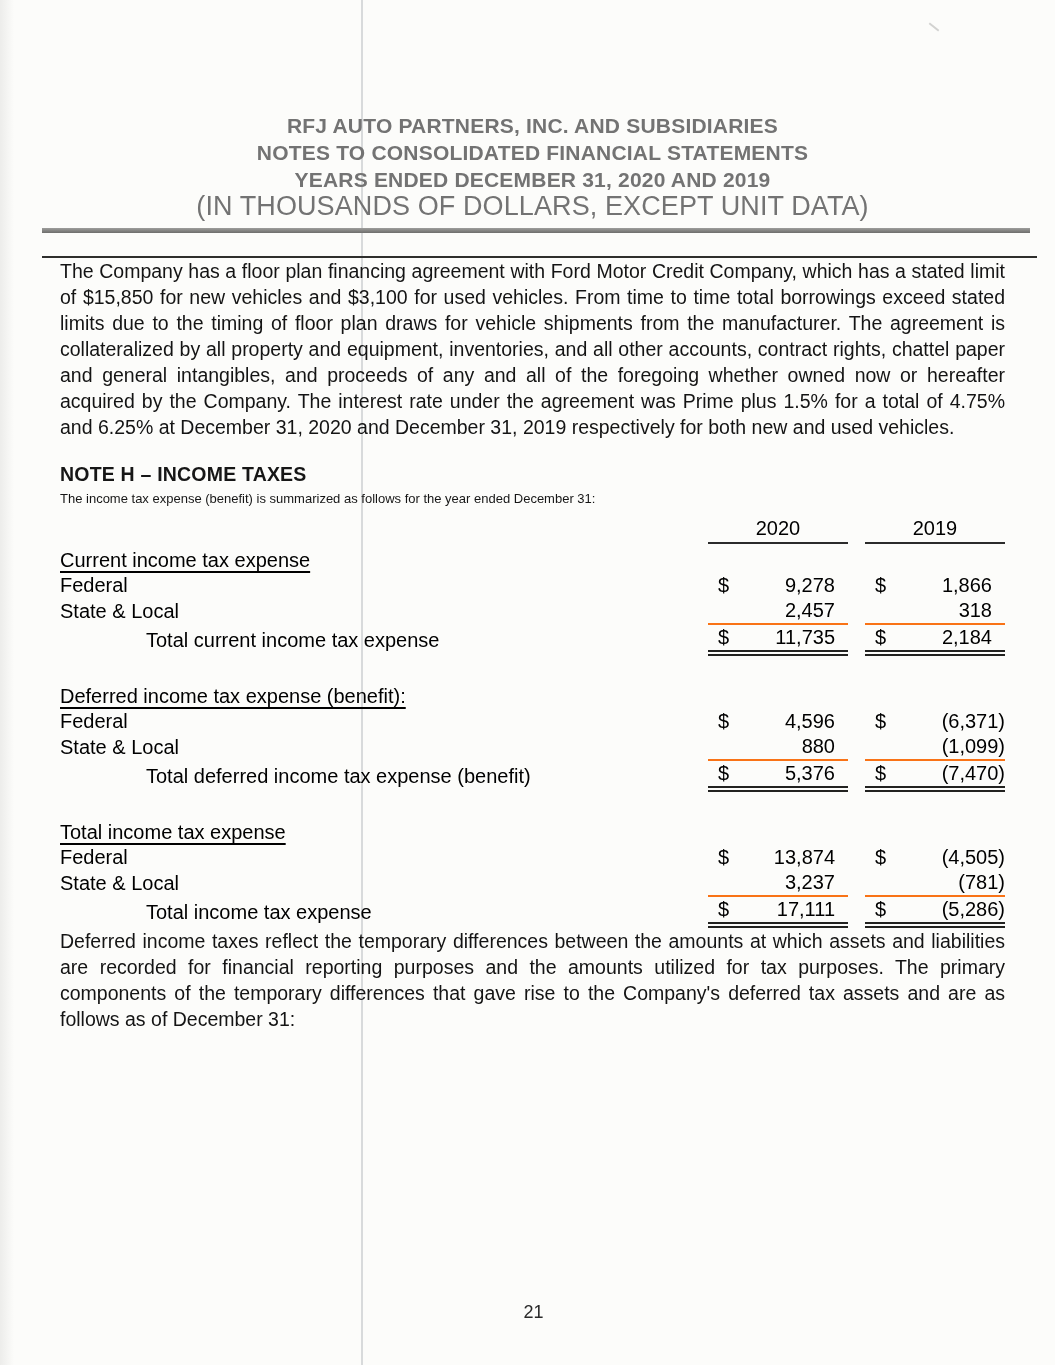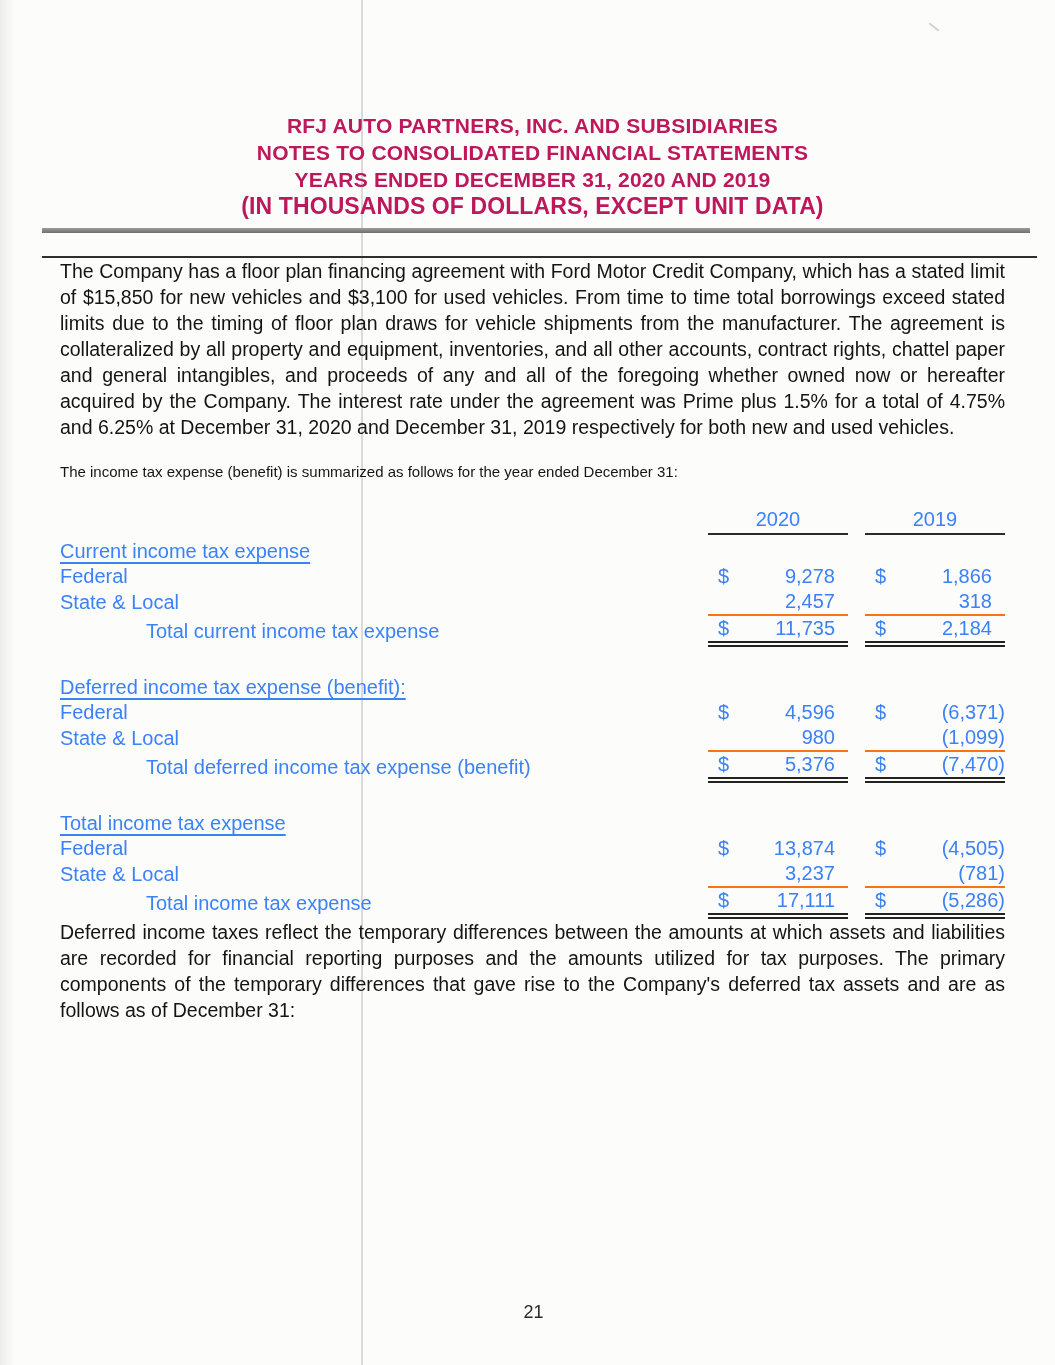--- a/index.html
+++ b/index.html
@@ -28,25 +28,25 @@
     position:absolute;left:0;top:0;right:0;
     padding:112px 50px 0 60px;
     box-sizing:border-box;
   }
   .doc-header{
     text-align:center;
     font-weight:bold;
     font-size:21px;
     line-height:27px;
     letter-spacing:0.2px;
-    color:#be185d;
+    color:#737373;
   }
   .doc-header .units-line{
-    font-weight:bold;
-    font-size:23px;
+    font-weight:normal;
+    font-size:27px;
     letter-spacing:0.1px;
   }
   .rule-thick{
     height:5px;
     background:linear-gradient(to bottom,#9d9d9b,#6e6e6c);
     margin:8px -25px 0 -18px;
   }
   .rule-thin{
     height:2px;
     background:#2e2e2c;
@@ -62,29 +62,29 @@
   .p1{margin-top:21px;}
   .p2{margin-top:32px;}
   .p3{margin-top:39px;}
   .note-heading{
     margin-top:23px;
     font-size:19.5px;
     font-weight:bold;
     letter-spacing:0.2px;
   }
   .table-intro{
-    margin-top:23px;
-    font-size:15px;
+    margin-top:5px;
+    font-size:13px;
   }
   table.fin{
     width:100%;
     border-collapse:collapse;
-    margin-top:21px;
+    margin-top:4px;
     font-size:20px;
-    color:#3b82f6;
+    color:#000000;
     table-layout:fixed;
   }
   col.c-lbl{width:auto;}
   col.c-amt{width:140px;}
   col.c-gap{width:17px;}
   td{padding:0;vertical-align:bottom;}
   tr.yr-row td{height:30px;}
   td.yr{
     text-align:center;
     border-bottom:2px solid #2b2b2b;
@@ -142,20 +142,21 @@
     <div>YEARS ENDED DECEMBER 31, 2020 AND 2019</div>
     <div class="units-line">(IN THOUSANDS OF DOLLARS, EXCEPT UNIT DATA)</div>
   </div>
 
   <div class="rule-thick"></div>
   <div class="rule-thin"></div>
 
   <p class="body-par p1">The Company has a floor plan financing agreement with Ford Motor Credit Company, which has a stated limit of $15,850 for new vehicles and $3,100 for used vehicles.  From time to time total borrowings exceed stated limits due to the timing of floor plan draws for vehicle shipments from the manufacturer. The agreement is collateralized by all property and equipment, inventories, and all other accounts, contract rights, chattel paper and general intangibles, and proceeds of any and all of the foregoing whether owned now or hereafter acquired by the Company.   The interest rate under the agreement was Prime plus 1.5% for a total of 4.75% and 6.25% at December 31, 2020 and December 31, 2019 respectively for both new and used vehicles.</p>
 
 
+  <div class="note-heading">NOTE H – INCOME TAXES</div>
 
   <div class="table-intro">The income tax expense (benefit) is summarized as follows for the year ended December 31:</div>
 
   <table class="fin">
     <colgroup>
         <col class="c-lbl">
         <col class="c-amt">
         <col class="c-gap">
         <col class="c-amt">
       </colgroup>
@@ -204,21 +205,21 @@
           <td></td>
     </tr>
     <tr class="data-row">
       <td class="lbl">Federal</td>
       <td class="amt"><span class="cur">$</span><span class="val">4,596</span></td>
       <td></td>
       <td class="amt"><span class="cur">$</span><span class="val neg">(6,371)</span></td>
     </tr>
     <tr class="data-row">
       <td class="lbl">State &amp; Local</td>
-      <td class="amt rule"><span class="cur"></span><span class="val">980</span></td>
+      <td class="amt rule"><span class="cur"></span><span class="val">880</span></td>
       <td></td>
       <td class="amt rule"><span class="cur"></span><span class="val neg">(1,099)</span></td>
     </tr>
     <tr class="data-row">
       <td class="lbl indent">Total deferred income tax expense (benefit)</td>
       <td class="amt dbl"><span class="cur">$</span><span class="val">5,376</span></td>
       <td></td>
       <td class="amt dbl"><span class="cur">$</span><span class="val neg">(7,470)</span></td>
     </tr>
 

